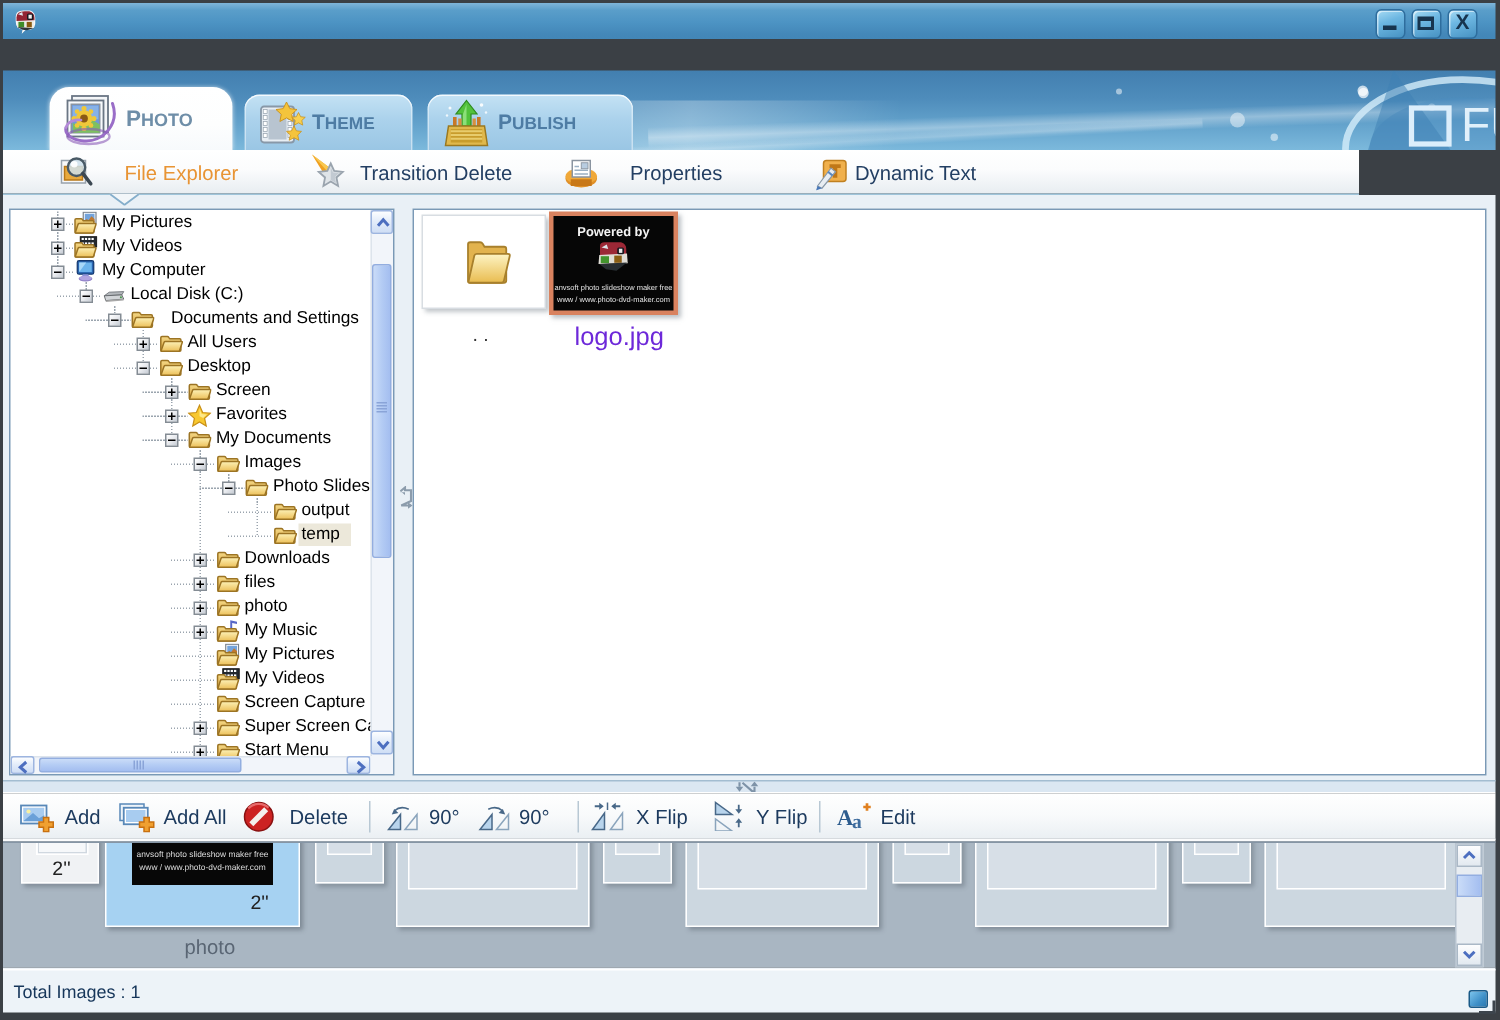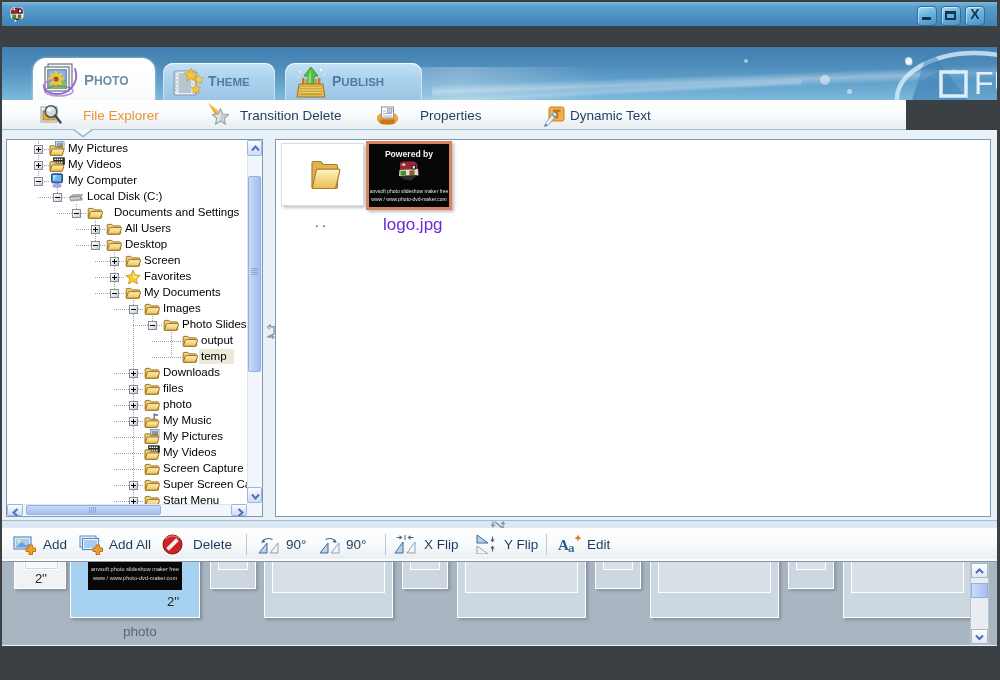--- a/index.html
+++ b/index.html
@@ -628,13 +628,18 @@
       <div class="abs" style="left:849px;top:-12px;width:111px;height:41px;background:#d7dfe7;border:1px solid #fff;"></div>
     <div class="abs" style="left:968px;top:0;width:19px;height:83px;background:#e8edf2;border:1px solid #b8c4d0;box-sizing:border-box;"></div>
     <div class="abs" style="left:969px;top:1px;width:17px;height:15px;background:linear-gradient(180deg,#fdfdfe,#e2e9f0);border:1px solid #aab8c6;box-sizing:border-box;"><svg width="15" height="13" viewBox="0 0 15 13">
           <path d="M4 8 L7.5 4.5 L11 8" fill="none" stroke="#4d6fc0" stroke-width="2"></path>
         </svg></div>
     <div class="abs" style="left:969px;top:21px;width:17px;height:15px;background:linear-gradient(90deg,#cadcf8,#a4bef0);border:1px solid #93aee0;box-sizing:border-box;"></div>
     <div class="abs" style="left:969px;top:67px;width:17px;height:15px;background:linear-gradient(180deg,#fdfdfe,#e2e9f0);border:1px solid #aab8c6;box-sizing:border-box;"><svg width="15" height="13" viewBox="0 0 15 13">
           <path d="M4 4.5 L7.5 8 L11 4.5" fill="none" stroke="#4d6fc0" stroke-width="2"></path>
         </svg></div>
   </div>
+  <div id="statusbar" class="abs">
+    <div class="stext abs">Total Images : 1</div>
+    <div class="abs" style="left:977px;top:13px;width:13px;height:12px;border-radius:2px;background:linear-gradient(135deg,#7cc4ec 0%,#3f90c8 60%,#2a78b0 100%);border:1px solid #1a5a88;box-sizing:border-box;"></div>
+    <div class="abs" style="left:984px;top:20px;width:9px;height:7px;border-right:2px solid #3c444c;border-bottom:2px solid #3c444c;"></div>
+  </div>
 </div>
 
 </body></html>

